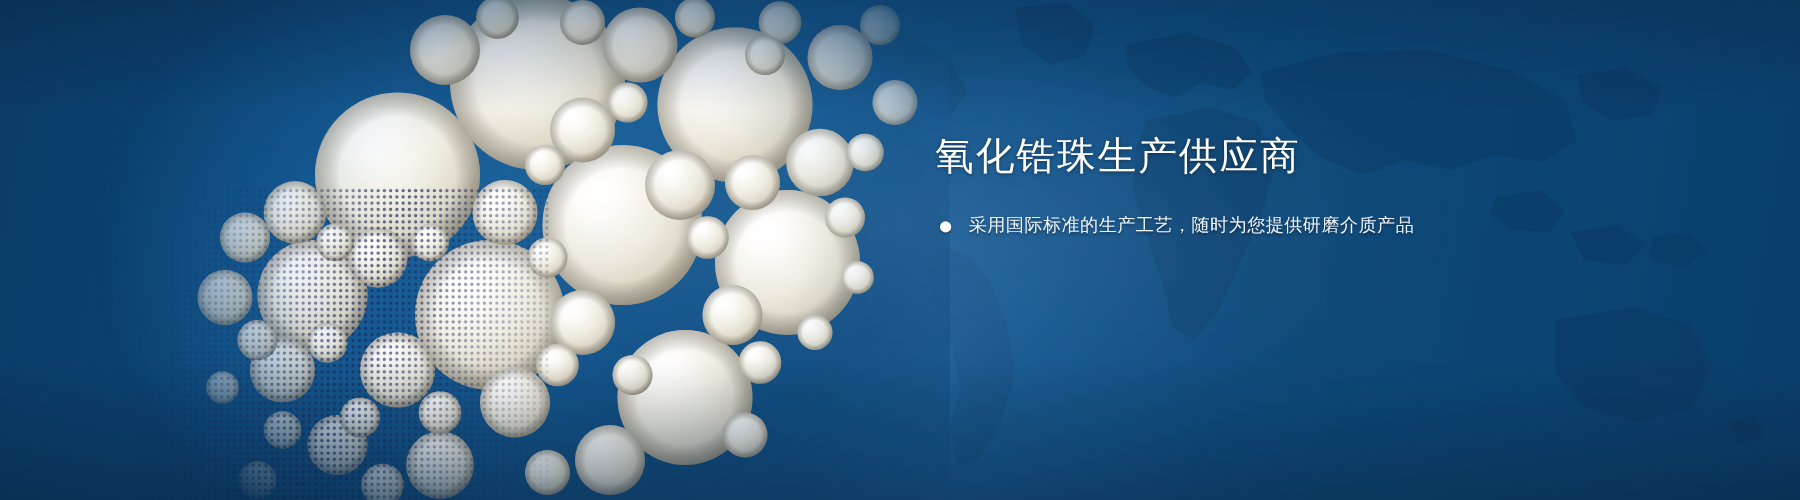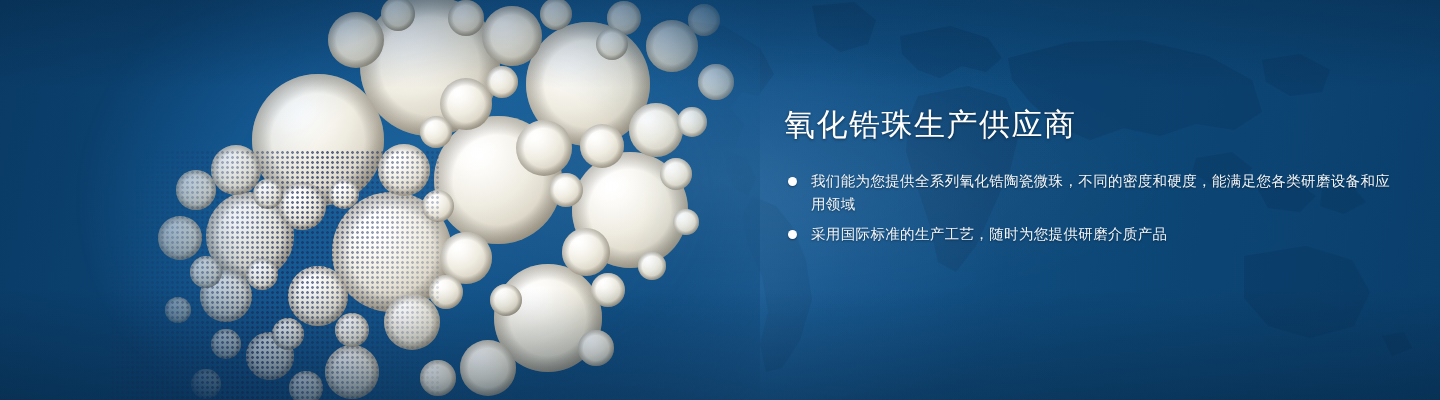--- a/index.html
+++ b/index.html
@@ -106,21 +106,21 @@
     background-size: 5px 5px;
     opacity: 0.85;
     -webkit-mask-image: linear-gradient(110deg, rgba(0,0,0,0) 8%, rgba(0,0,0,0.85) 52%, rgba(0,0,0,0.1) 95%);
     mask-image: linear-gradient(110deg, rgba(0,0,0,0) 8%, rgba(0,0,0,0.85) 52%, rgba(0,0,0,0.1) 95%);
     pointer-events: none;
   }
 
   
   .copy {
     position: absolute;
-    left: 784px;
+    left: 748px;
     top: 108px;
     width: 620px;
   }
 
   .headline {
     margin: 0 0 28px 0;
     font-size: 31px;
     line-height: 1.1;
     font-weight: 400;
     letter-spacing: 1.5px;
@@ -394,24 +394,20 @@
   <div class="halftone"></div>
 
   <div class="bg-vignette"></div>
 
   <div class="copy">
 
     <h1 class="headline">氧化锆珠生产供应商</h1>
 
     <ul class="bullets">
 
-      <li class="bullet">
-        <span class="dot"></span>
-        <span class="bullet-text">我们能为您提供全系列氧化锆陶瓷微珠，不同的密度和硬度，能满足您各类研磨设备和应用领域</span>
-      </li>
 
 
       <li class="bullet">
         <span class="dot"></span>
         <span class="bullet-text">采用国际标准的生产工艺，随时为您提供研磨介质产品</span>
       </li>
 
     </ul>
   </div>
 

